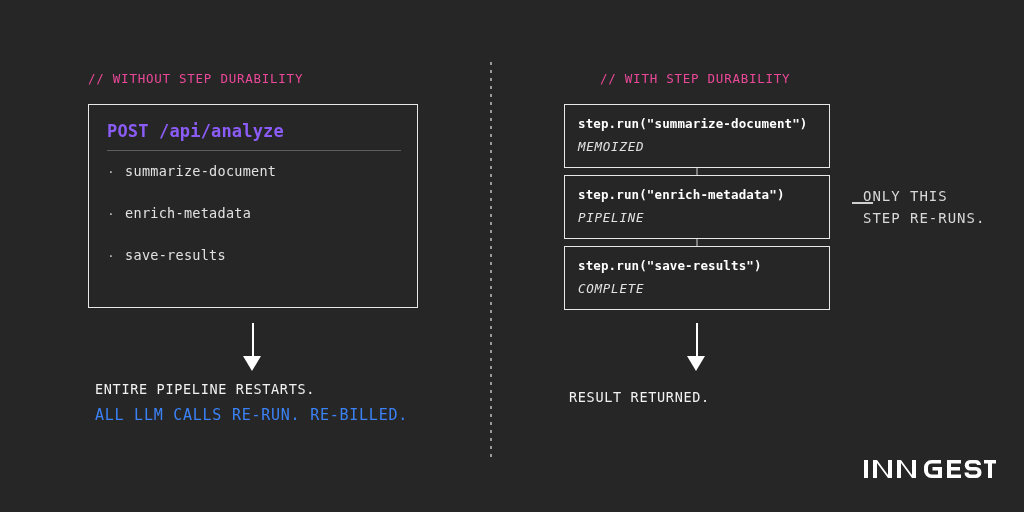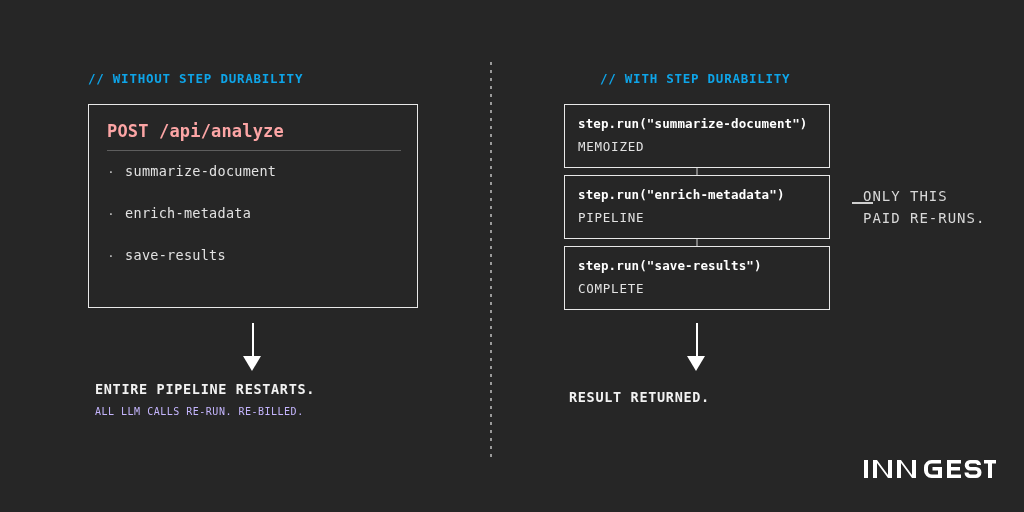--- a/index.html
+++ b/index.html
@@ -17,23 +17,22 @@
   .stage {
     position: absolute;
     inset: 0;
   }
 
   
   .col-comment {
     position: absolute;
     font-size: 12.5px;
     letter-spacing: 0.06em;
-    color: #0ea5e9;
-    white-space: nowrap;
-    font-weight: bold;
+    color: #ec4899;
+    white-space: nowrap;
   }
   #comment-left  { left: 88px;  top: 71px; }
   #comment-right { left: 564px; top: 71px; margin-left: 36px; }
 
   
   .divider {
     position: absolute;
     left: 490px;
     top: 62px;
     width: 2px;
@@ -56,21 +55,21 @@
     height: 204px;
     border: 1.5px solid #e8e8e8;
     box-sizing: border-box;
   }
   .endpoint {
     position: absolute;
     left: 18px;
     top: 16px;
     font-size: 17px;
     font-weight: bold;
-    color: #fca5a5;
+    color: #8b5cf6;
     letter-spacing: 0.01em;
     white-space: nowrap;
   }
   .rule {
     position: absolute;
     left: 18px;
     top: 45px;
     width: 294px;
     height: 1px;
     background: #5e5e5e;
@@ -120,20 +119,21 @@
     white-space: nowrap;
   }
   .step-state {
     position: absolute;
     left: 13px;
     top: 34px;
     font-size: 12.5px;
     color: #e2e2e2;
     letter-spacing: 0.06em;
     white-space: nowrap;
+    font-style: italic;
   }
 
   
   .connector {
     position: absolute;
     left: 696px;
     width: 1.5px;
     height: 7px;
     background: #7d7d7d;
   }
@@ -188,29 +188,29 @@
   }
 
   
   .outcome {
     position: absolute;
   }
   #outcome-left  { left: 95px;  top: 381px; }
   #outcome-right { left: 569px; top: 389px; }
   .outcome-head {
     font-size: 13.5px;
-    font-weight: bold;
+    font-weight: normal;
     color: #f2f2f2;
     letter-spacing: 0.05em;
     white-space: nowrap;
     margin-bottom: 9px;
   }
   .outcome-sub {
-    font-size: 10px;
-    color: #c4b5fd;
+    font-size: 15px;
+    color: #3b82f6;
     letter-spacing: 0.05em;
     white-space: nowrap;
   }
 
   
   .logo {
     position: absolute;
     right: 28px;
     bottom: 30px;
     display: flex;
@@ -259,21 +259,21 @@
   </div>
   <div class="connector" id="connector-1"></div>
 
   <div class="step-box" id="step-box-2">
     <div class="step-call">step.run("save-results")</div>
     <div class="step-state">COMPLETE</div>
   </div>
 
   <div class="callout-dash"></div>
   <div class="callout-text" id="callout-line-0">ONLY THIS</div>
-  <div class="callout-text" id="callout-line-1">PAID RE-RUNS.</div>
+  <div class="callout-text" id="callout-line-1">STEP RE-RUNS.</div>
 
   <div class="arrow" id="arrow-left">
     <div class="arrow-shaft"></div>
     <div class="arrow-head"></div>
   </div>
   <div class="arrow" id="arrow-right">
     <div class="arrow-shaft"></div>
     <div class="arrow-head"></div>
   </div>
 

